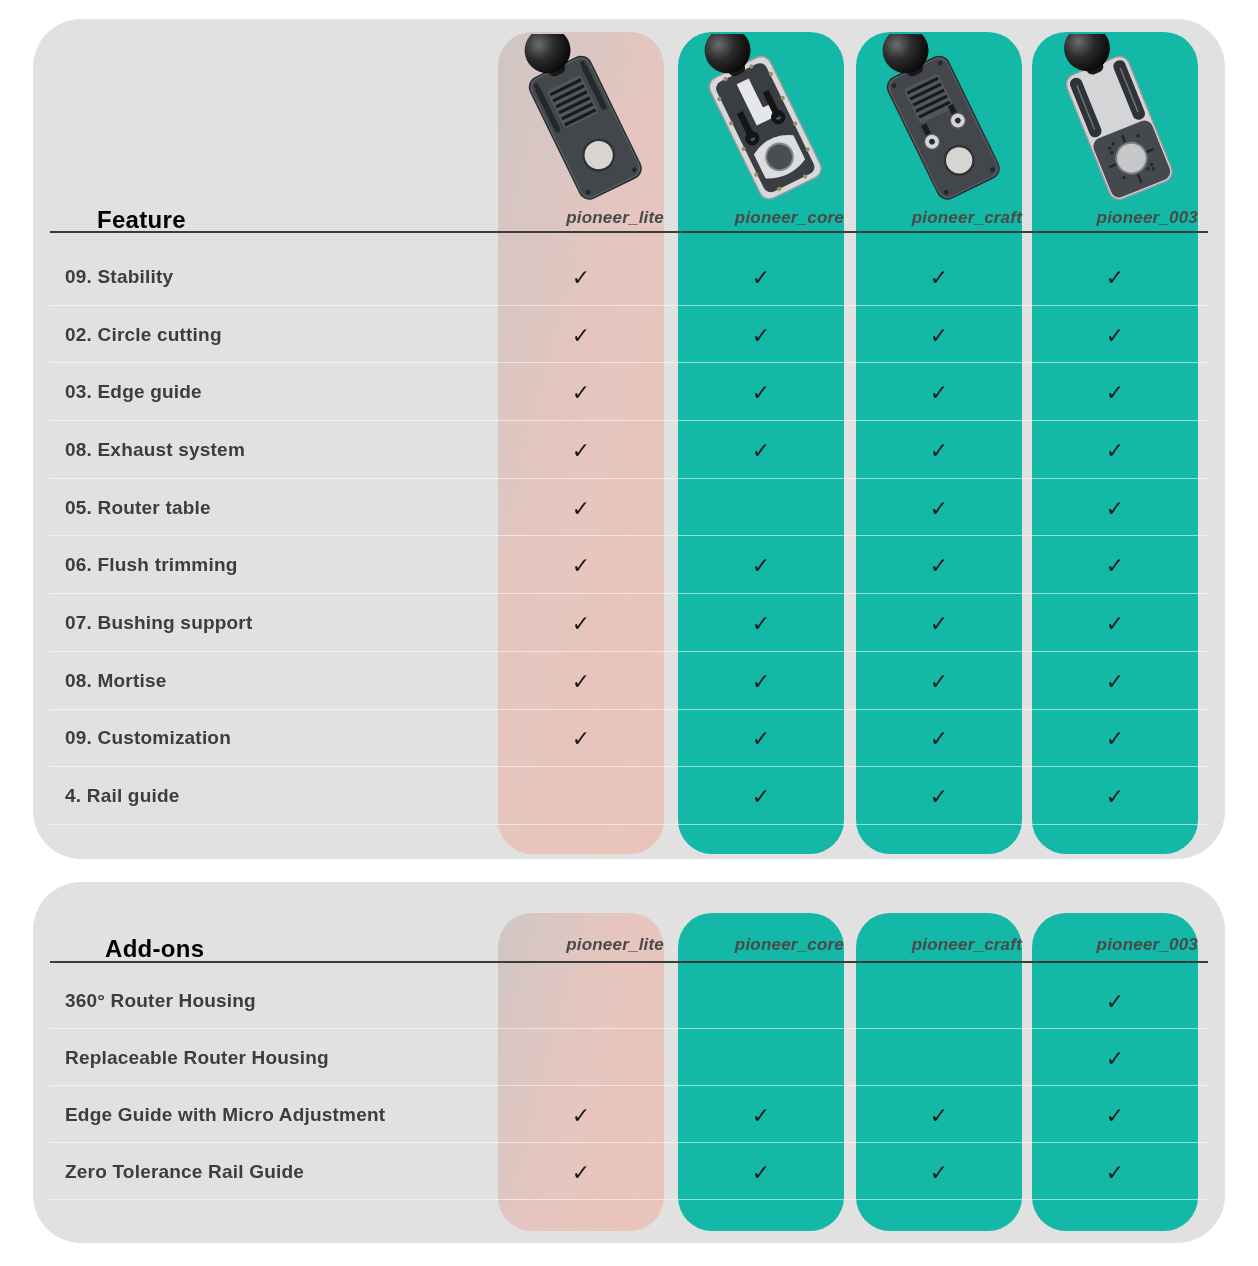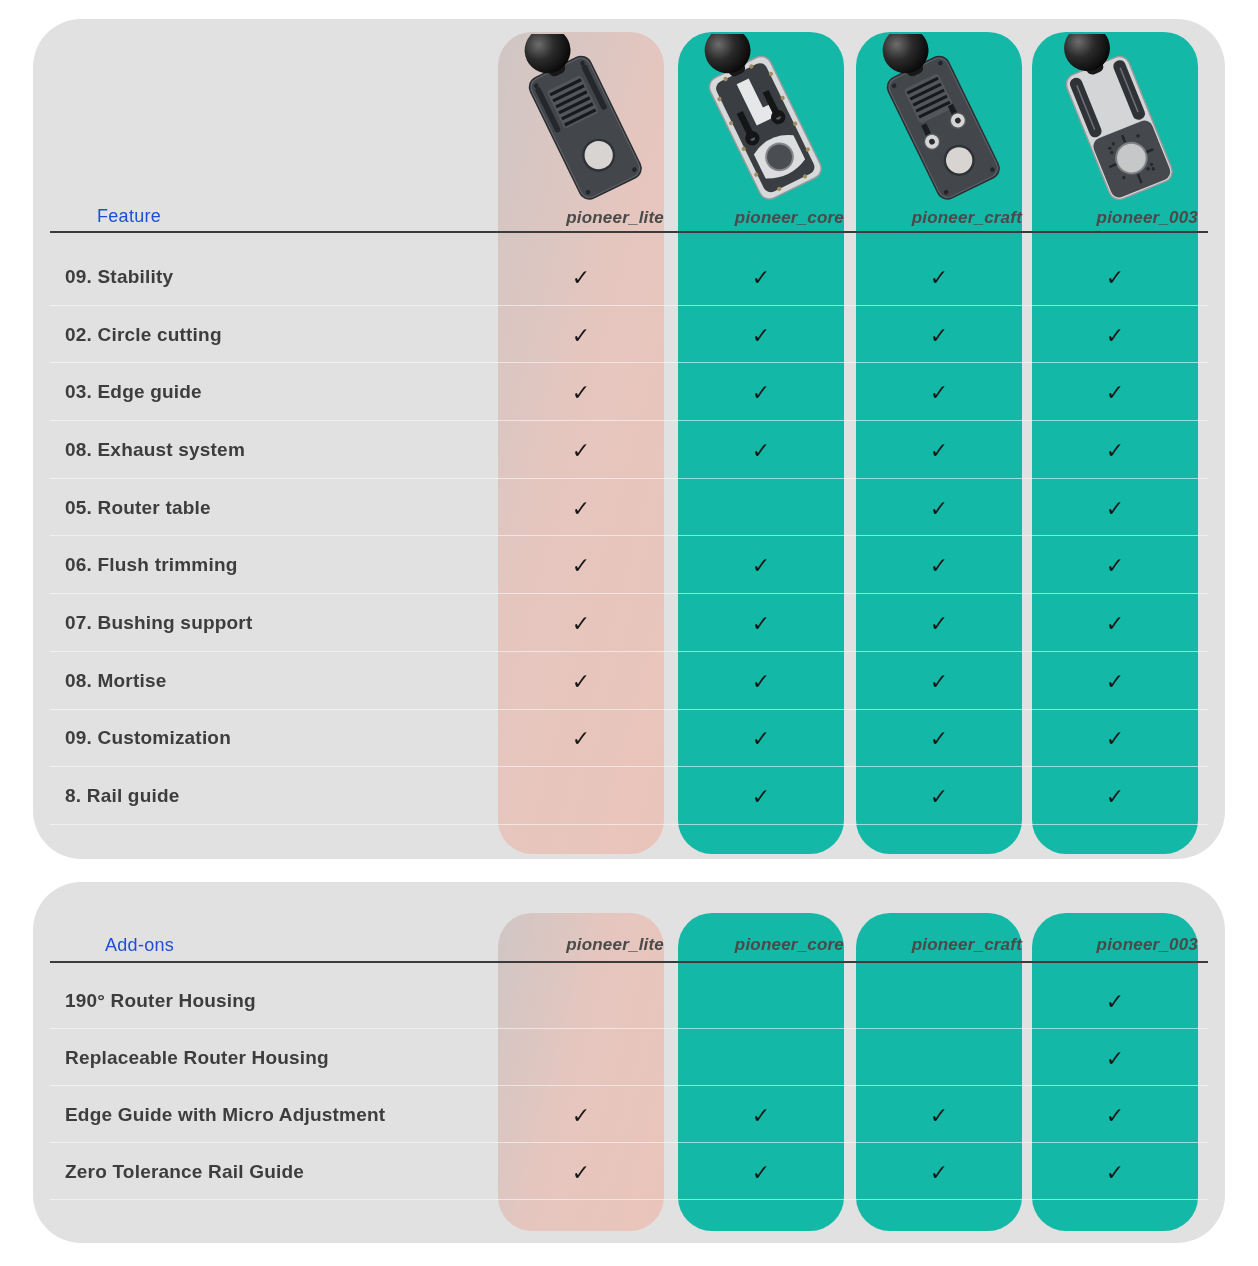--- a/index.html
+++ b/index.html
@@ -27,21 +27,21 @@
 
   .figure{position:absolute;top:2px;left:8px;width:150px;height:172px;}
   .pill-name{
     position:absolute;width:100%;text-align:right;
     font-style:italic;font-weight:700;font-size:17px;color:#4a4a4a;letter-spacing:.2px;
   }
   #panel1 .pill-name{top:176px;}
   #panel2 .pill-name{top:22px;}
 
   .table-header{
-    position:absolute;font-size:18px;font-weight:400;color:#1d4ed8;
+    position:absolute;font-size:24px;font-weight:700;color:#000000;
     letter-spacing:.3px;z-index:3;
   }
   #panel1 .table-header{left:64px;top:187px;}
   #panel2 .table-header{left:72px;top:53px;}
 
   .rule{position:absolute;left:17px;width:1158px;height:2px;background:#3b3b3b;z-index:3;}
   #panel1 .rule{top:212px;}
   #panel2 .rule{top:79px;}
 
   .rows{position:absolute;left:0;top:0;width:100%;z-index:2;}
@@ -283,21 +283,21 @@
         <div class="check c3">✓</div>
       </div>
       <div class="row">
         <div class="row-label">09. Customization</div>
         <div class="check c0">✓</div>
         <div class="check c1">✓</div>
         <div class="check c2">✓</div>
         <div class="check c3">✓</div>
       </div>
       <div class="row">
-        <div class="row-label">8. Rail guide</div>
+        <div class="row-label">4. Rail guide</div>
         <div class="check c0"></div>
         <div class="check c1">✓</div>
         <div class="check c2">✓</div>
         <div class="check c3">✓</div>
       </div>
     </div>
 </section>
 
 <section class="panel" id="panel2">
   <div class="pill pink col0">
@@ -310,21 +310,21 @@
     <div class="pill-name">pioneer_craft</div>
   </div>
   <div class="pill gray col3">
     <div class="pill-name">pioneer_003</div>
   </div>
 
   <div class="table-header">Add-ons</div>
   <div class="rule"></div>
   <div class="rows" id="rows2">
       <div class="row">
-        <div class="row-label">190° Router Housing</div>
+        <div class="row-label">360° Router Housing</div>
         <div class="check c0"></div>
         <div class="check c1"></div>
         <div class="check c2"></div>
         <div class="check c3">✓</div>
       </div>
       <div class="row">
         <div class="row-label">Replaceable Router Housing</div>
         <div class="check c0"></div>
         <div class="check c1"></div>
         <div class="check c2"></div>

